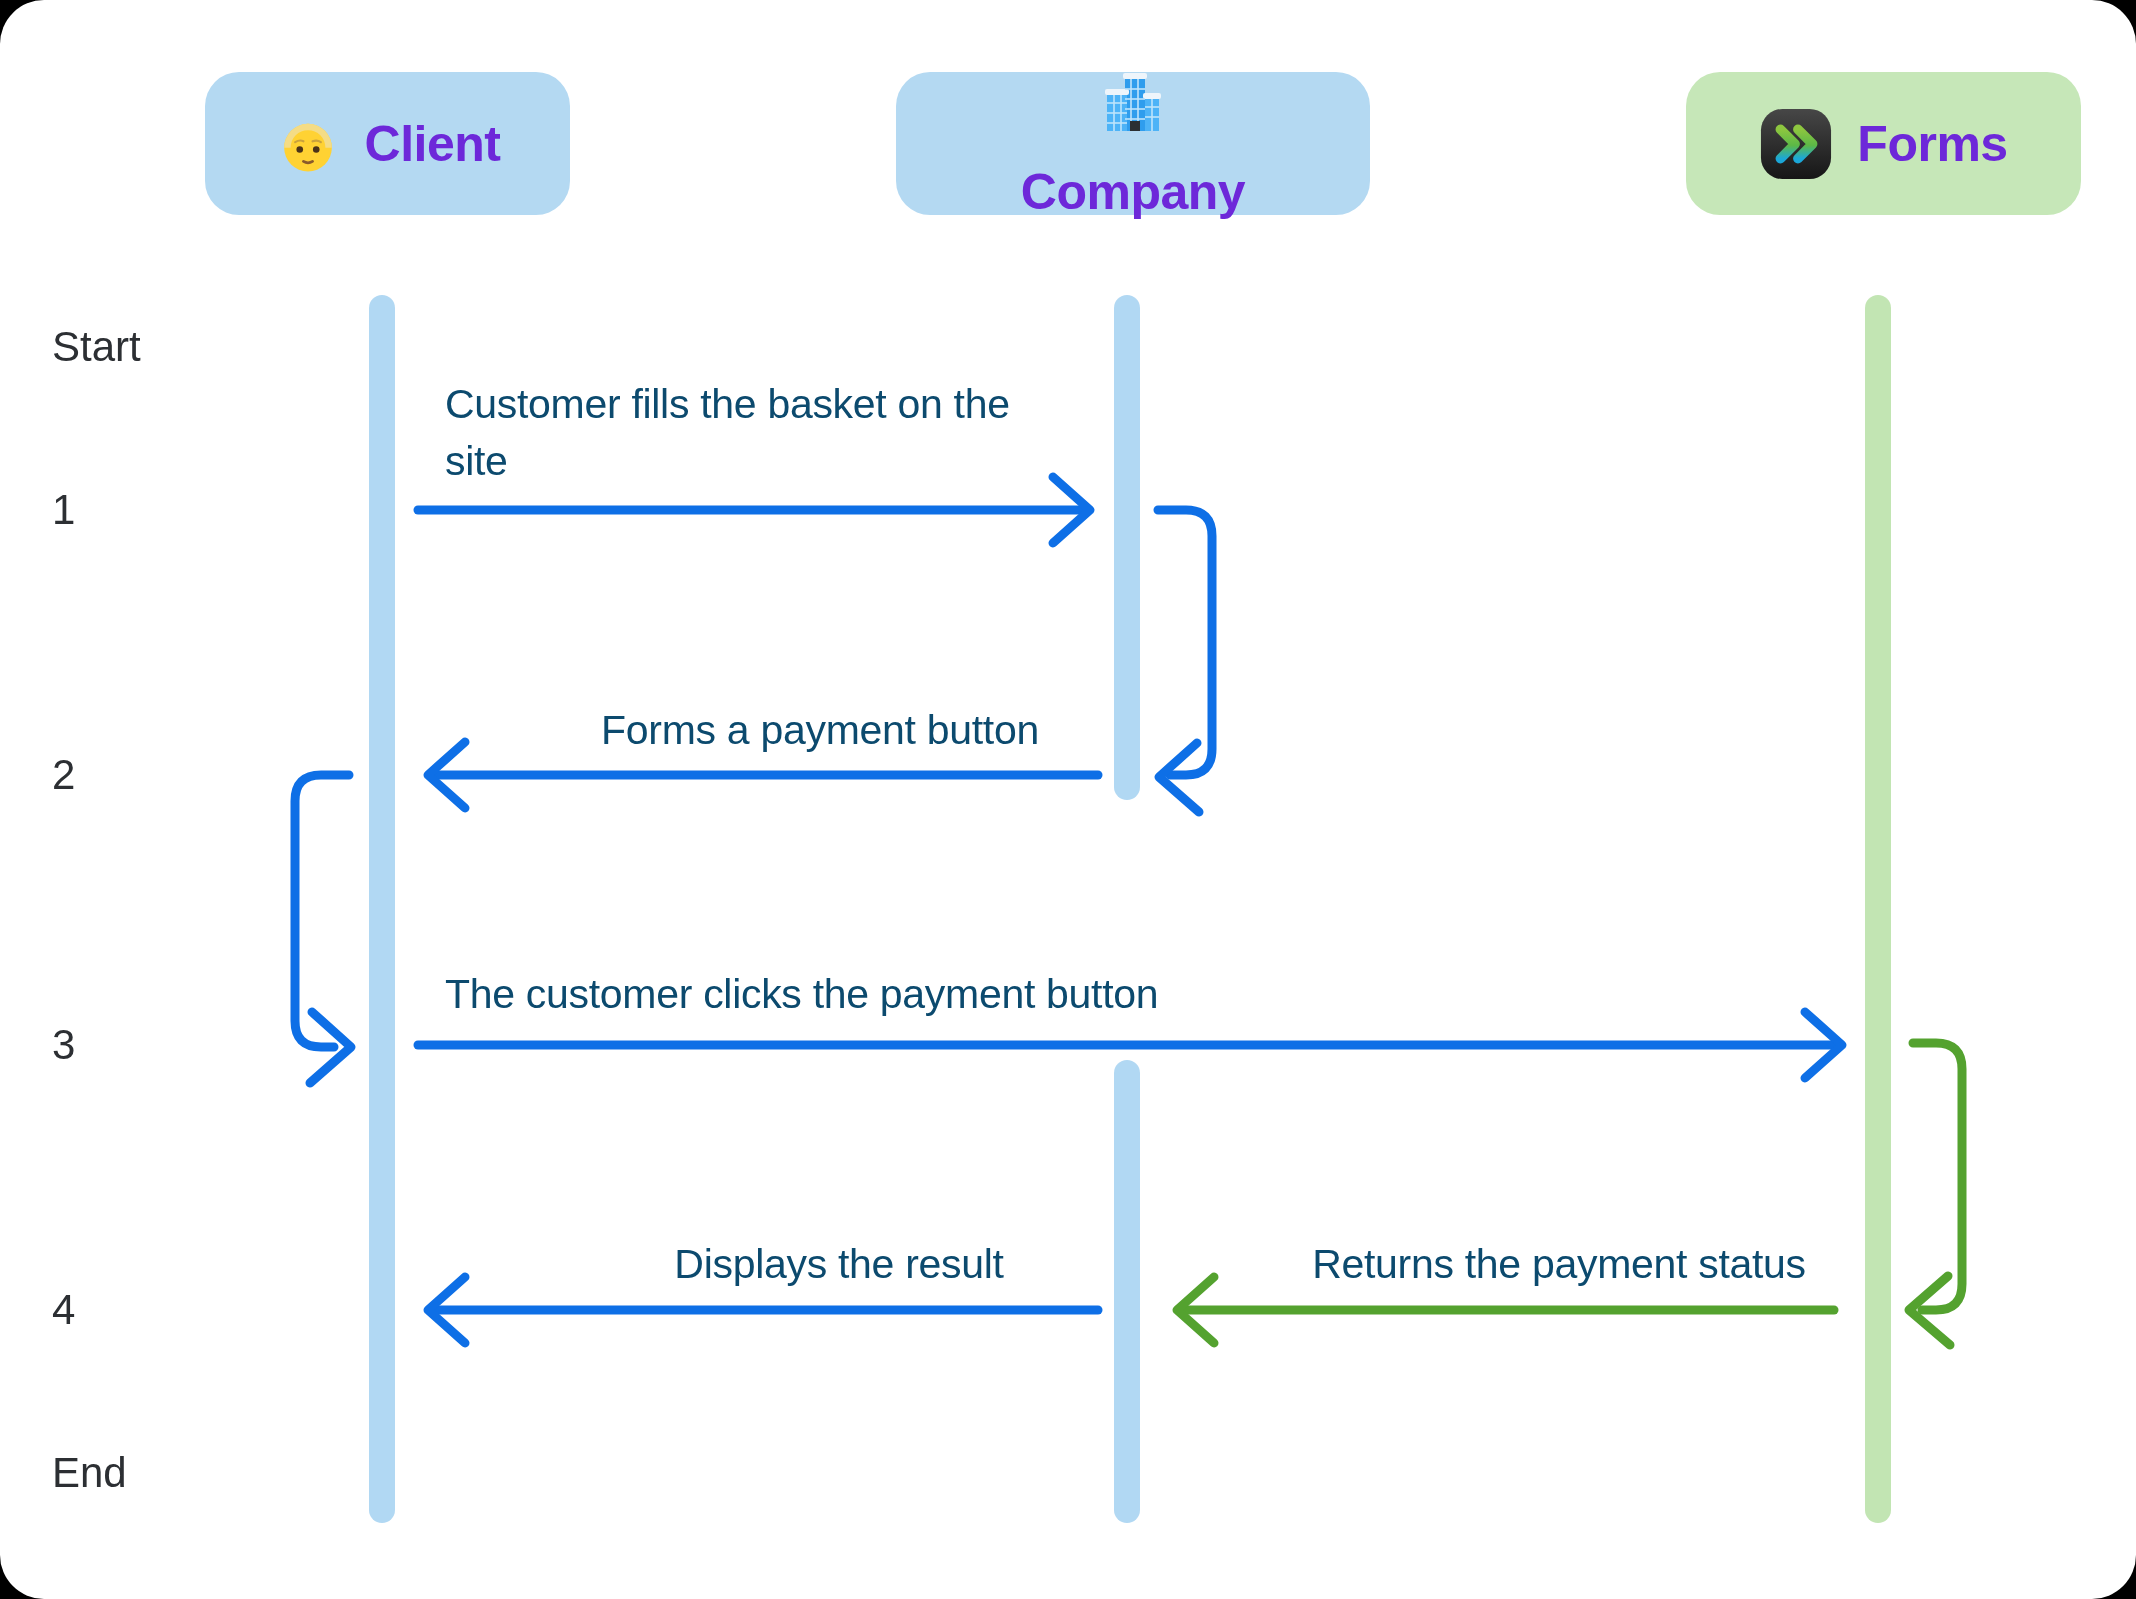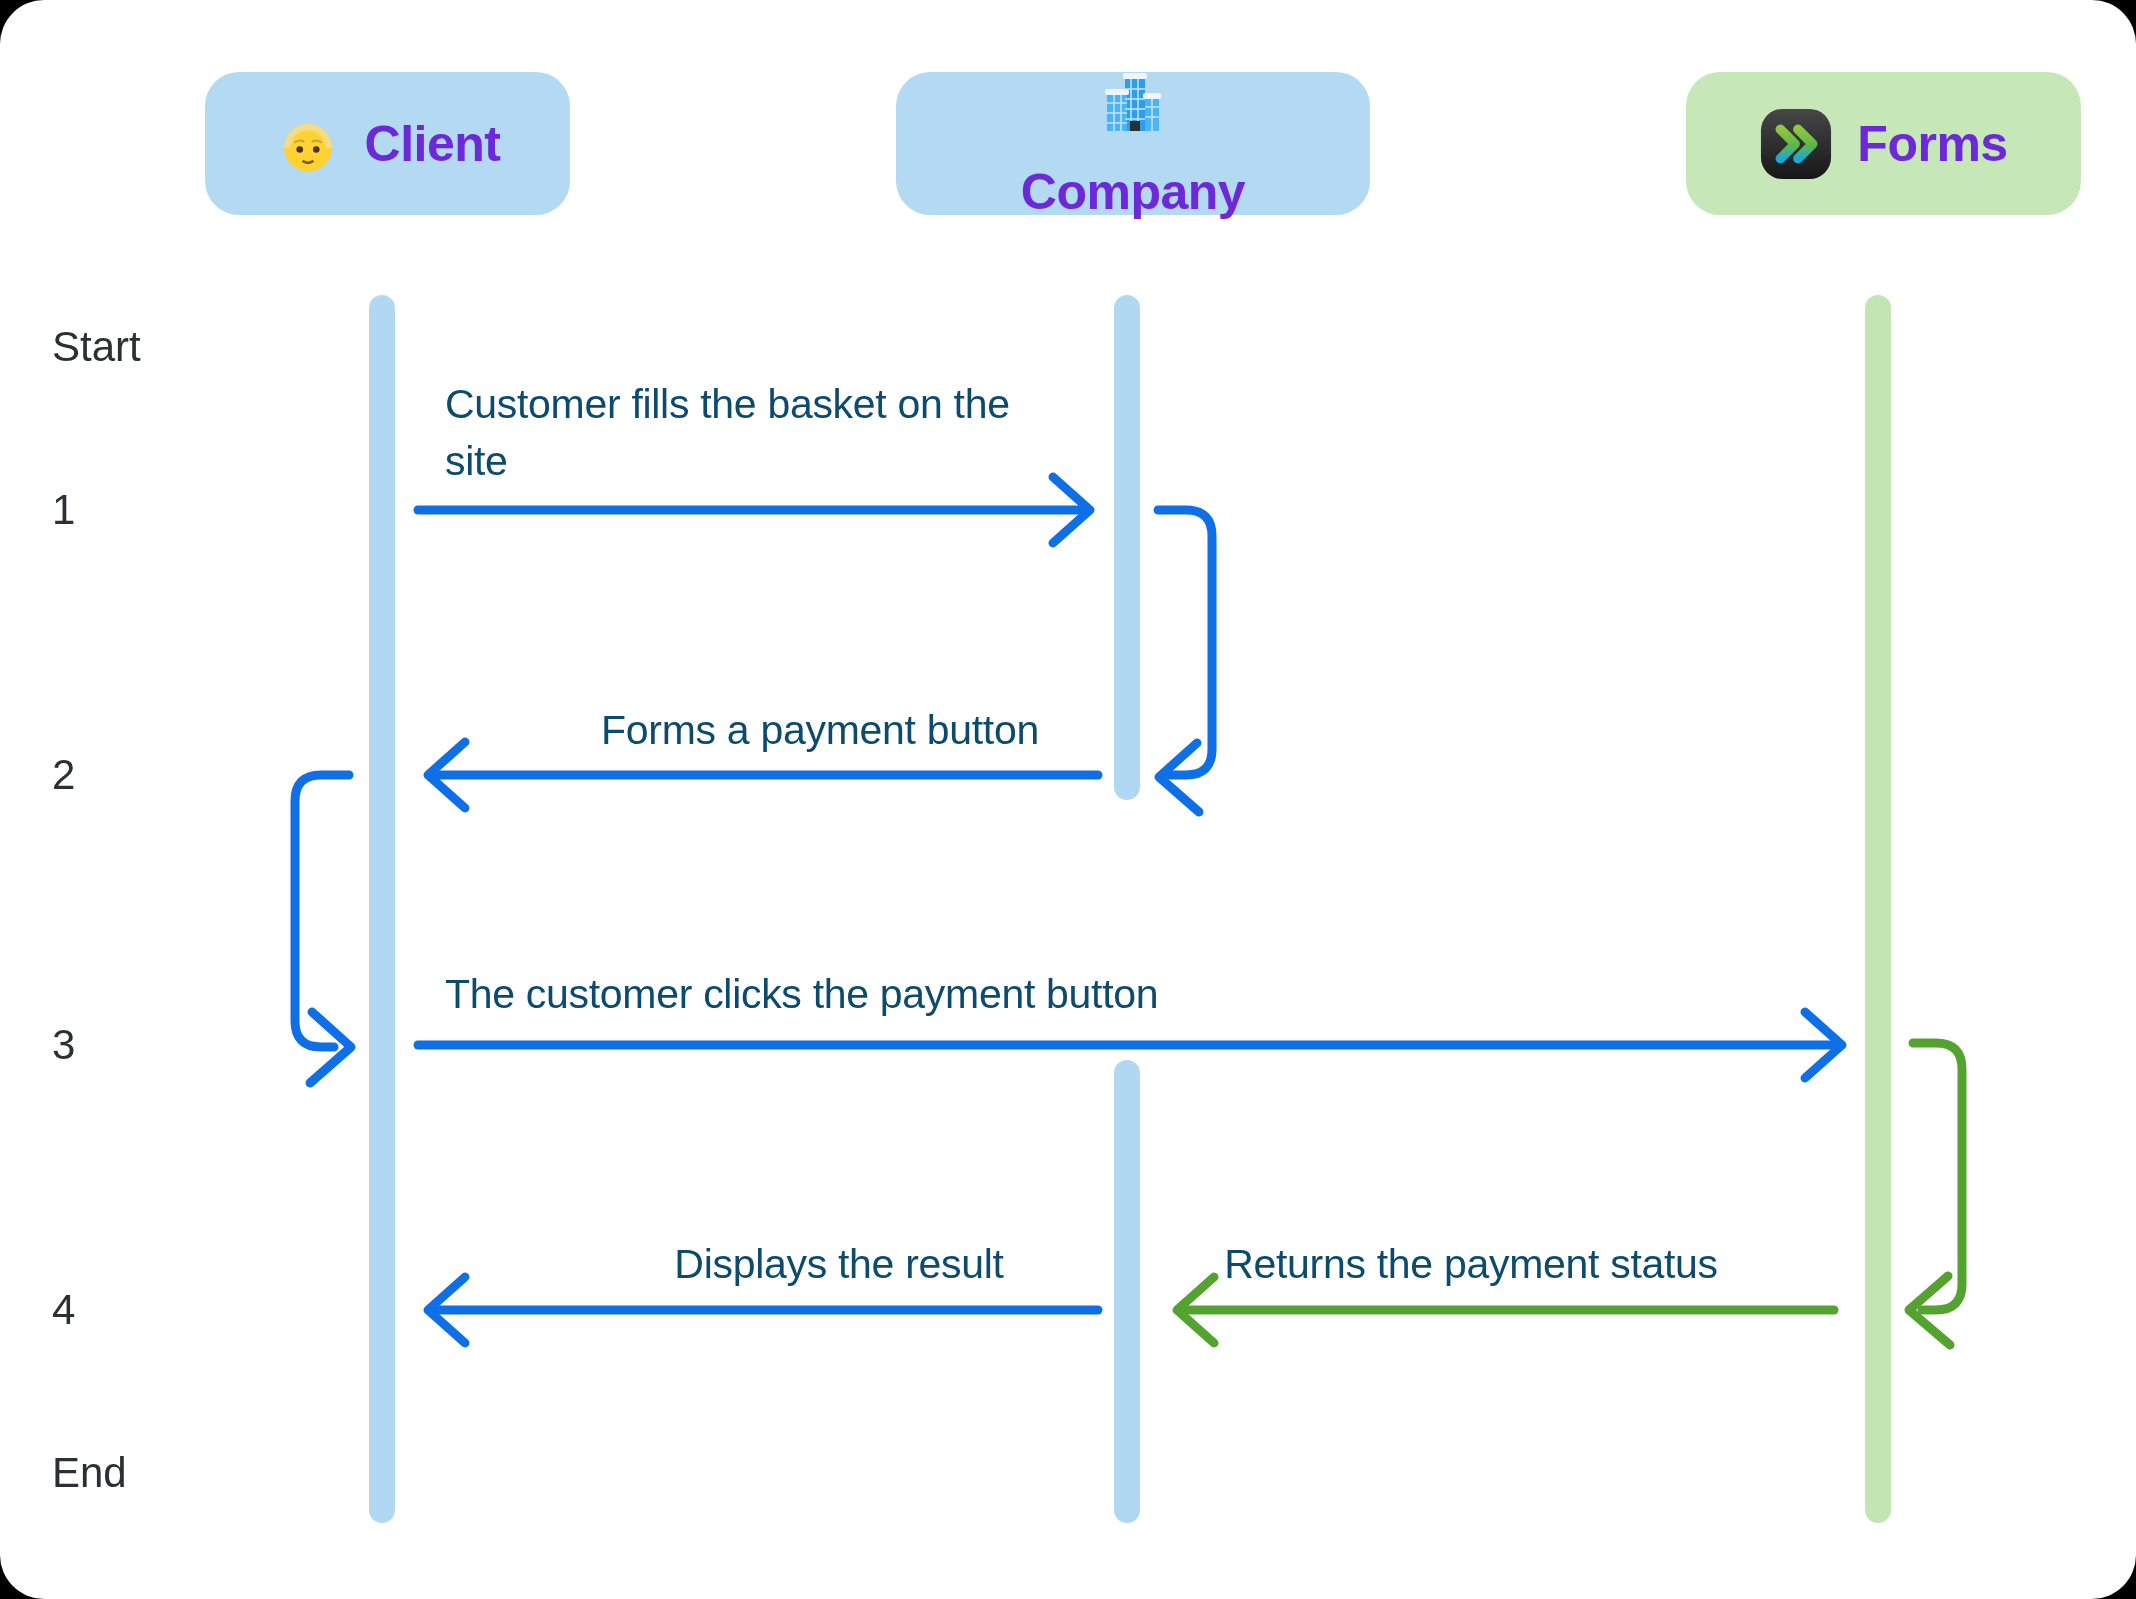--- a/index.html
+++ b/index.html
@@ -149,15 +149,15 @@
   <div class="tl-label" style="top:484px;">1</div>
   <div class="tl-label" style="top:749px;">2</div>
   <div class="tl-label" style="top:1019px;">3</div>
   <div class="tl-label" style="top:1284px;">4</div>
   <div class="tl-label" style="top:1447px;">End</div>
 
   <div class="msg" style="left:445px;top:376px;max-width:600px;">Customer fills the basket on the site</div>
   <div class="msg" style="left:445px;top:966px;max-width:1300px;">The customer clicks the payment button</div>
   <div class="msg" style="left:520px;top:702px;width:600px;text-align:center;">Forms a payment button</div>
   <div class="msg" style="left:600px;top:1236px;width:478px;text-align:center;">Displays the result</div>
-  <div class="msg" style="left:1140px;top:1236px;width:662px;text-align:center;">Returns the payment status</div>
+  <div class="msg" style="left:1228px;top:1236px;width:662px;text-align:center;">Returns the payment status</div>
 
 </div>
 
 </body></html>

